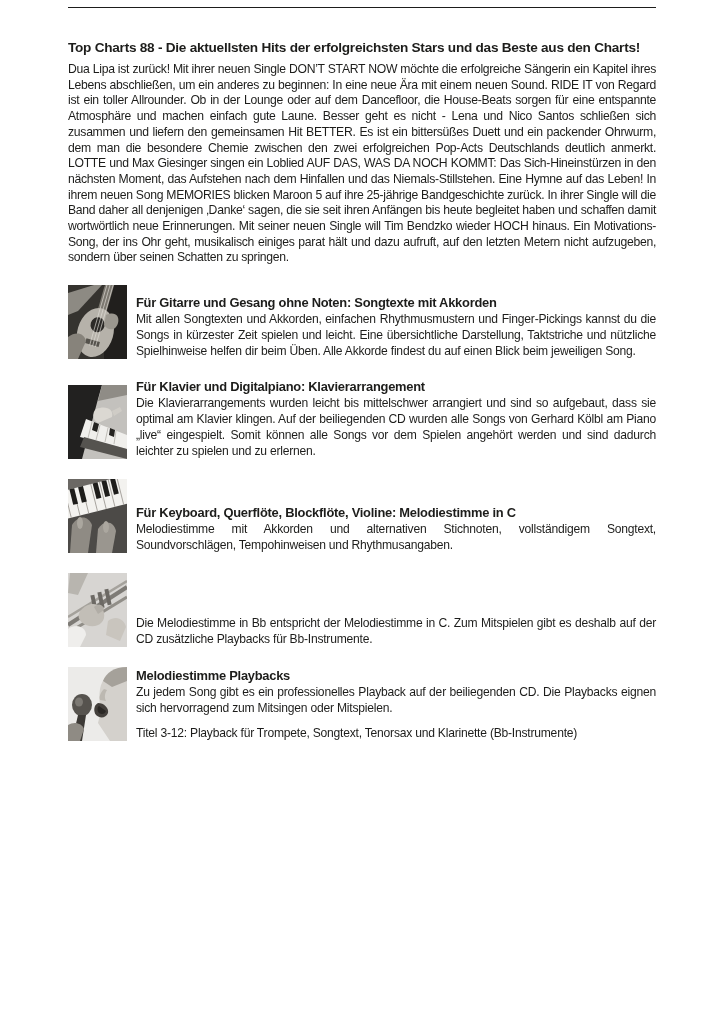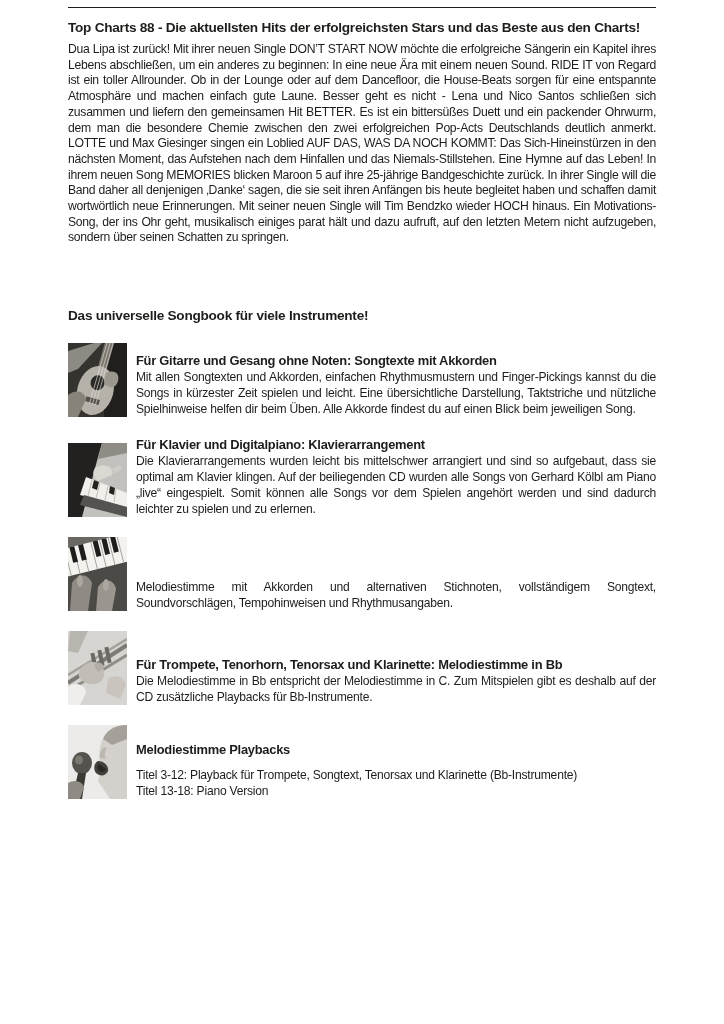--- a/index.html
+++ b/index.html
@@ -15,21 +15,21 @@
   .content { position:absolute; left:68px; top:0; width:588px; }
 
   .doc-title {
     margin-top:44px;
     font-size:30px; line-height:31px;
     font-weight:bold; letter-spacing:-0.6px;
   }
   .title-rule { border:none; border-top:1.5px solid #1d1d1b; margin-top:7px; }
 
   .intro-heading {
-    margin-top:12px;
+    margin-top:32px;
     font-size:13.6px; line-height:16px;
     font-weight:bold; letter-spacing:-0.25px;
   }
   .intro-paragraph {
     margin-top:6px;
     font-size:12.2px; line-height:15.7px;
     letter-spacing:-0.28px;
     text-align:justify;
   }
 
@@ -54,21 +54,20 @@
 <body>
 
 <div class="page">
   <div class="content">
 
     <hr class="title-rule">
 
     <h2 class="intro-heading">Top Charts 88 - Die aktuellsten Hits der erfolgreichsten Stars und das Beste aus den Charts!</h2>
     <p class="intro-paragraph"><span>Dua Lipa ist zurück! Mit ihrer neuen Single </span><span class="b">DON’T START NOW</span><span> möchte die erfolgreiche Sängerin ein Kapitel ihres Lebens abschließen, um ein anderes zu beginnen: In eine neue Ära mit einem neuen Sound. </span><span class="b">RIDE IT</span><span> von Regard ist ein toller Allrounder. Ob in der Lounge oder auf dem Dancefloor, die House-Beats sorgen für eine entspannte Atmosphäre und machen einfach gute Laune. Besser geht es nicht - Lena und Nico Santos schließen sich zusammen und liefern den gemeinsamen Hit </span><span class="b">BETTER</span><span>. Es ist ein bittersüßes Duett und ein packender Ohrwurm, dem man die besondere Chemie zwischen den zwei erfolgreichen Pop-Acts Deutschlands deutlich anmerkt. LOTTE und Max Giesinger singen ein Loblied </span><span class="b">AUF DAS, WAS DA NOCH KOMMT</span><span>: Das Sich-Hineinstürzen in den nächsten Moment, das Aufstehen nach dem Hinfallen und das Niemals-Stillstehen. Eine Hymne auf das Leben! In ihrem neuen Song </span><span class="b">MEMORIES</span><span> blicken Maroon 5 auf ihre 25-jährige Bandgeschichte zurück. In ihrer Single will die Band daher all denjenigen ‚Danke‘ sagen, die sie seit ihren Anfängen bis heute begleitet haben und schaffen damit wortwörtlich neue Erinnerungen. Mit seiner neuen Single will Tim Bendzko wieder </span><span class="b">HOCH</span><span> hinaus. Ein Motivations-Song, der ins Ohr geht, musikalisch einiges parat hält und dazu aufruft, auf den letzten Metern nicht aufzugeben, sondern über seinen Schatten zu springen.</span></p>
 
-    <h2 class="songbook-heading">Das universelle Songbook für viele Instrumente!</h2>
 
     <div class="section">
       <div class="photo">
         <svg viewBox="0 0 59 74">
           <rect width="59" height="74" fill="#35332f"></rect>
           <rect x="36" width="23" height="74" fill="#211f1d"></rect>
           <path d="M0,8 L26,0 L34,0 L10,26 L0,30 Z" fill="#8d8a83"></path>
           <g transform="rotate(16 30 42)">
             <rect x="25" y="-10" width="9" height="40" fill="#7b776f"></rect>
             <ellipse cx="29" cy="48" rx="18" ry="25" fill="#b6b2aa"></ellipse>
@@ -132,20 +131,21 @@
             <rect x="38" y="4" width="5" height="16" fill="#1e1d1b"></rect>
             <rect x="47" y="4" width="5" height="16" fill="#1e1d1b"></rect>
           </g>
           <path d="M4,46 C10,36 20,36 24,46 L20,74 L2,74 Z" fill="#8f8b84"></path>
           <path d="M30,50 C36,40 46,42 48,52 L44,74 L28,74 Z" fill="#9a968f"></path>
           <ellipse cx="12" cy="44" rx="3" ry="6" fill="#aba79f"></ellipse>
           <ellipse cx="38" cy="48" rx="3" ry="6" fill="#aba79f"></ellipse>
         </svg>
       </div>
       <div class="section-text">
+        <div class="section-heading">Für Keyboard, Querflöte, Blockflöte, Violine: Melodiestimme in C</div>
         <div class="section-body"><span>Melodiestimme mit Akkorden und alternativen Stichnoten, vollständigem Songtext, Soundvorschlägen, Tempohinweisen und Rhythmusangaben.</span></div>
       </div>
     </div>
 
     <div class="section">
       <div class="photo">
         <svg viewBox="0 0 59 74">
           <rect width="59" height="74" fill="#d7d5d2"></rect>
           <path d="M2,0 L20,0 L10,22 L0,20 Z" fill="#b8b5af"></path>
           <line x1="0" y1="52" x2="59" y2="14" stroke="#7e7b76" stroke-width="4"></line>
@@ -154,21 +154,20 @@
           <rect x="24" y="22" width="4" height="16" fill="#6c6964" transform="rotate(-12 26 30)"></rect>
           <rect x="31" y="19" width="4" height="16" fill="#6c6964" transform="rotate(-12 33 27)"></rect>
           <rect x="38" y="16" width="4" height="16" fill="#6c6964" transform="rotate(-12 40 24)"></rect>
           <path d="M14,36 C22,28 34,30 36,40 C38,50 28,56 18,52 C10,48 8,42 14,36 Z" fill="#c2beb7"></path>
           <path d="M26,34 C30,30 36,32 36,37 L30,41 Z" fill="#b1ada6"></path>
           <path d="M0,56 C8,50 18,54 18,62 L12,74 L0,74 Z" fill="#efeeec"></path>
           <path d="M40,48 C48,42 56,46 58,54 L52,68 L38,62 Z" fill="#c9c5be"></path>
         </svg>
       </div>
       <div class="section-text">
-        <div class="section-heading">Für Trompete, Tenorhorn, Tenorsax und Klarinette: Melodiestimme in Bb</div>
         <div class="section-body"><span>Die Melodiestimme in Bb entspricht der Melodiestimme in C. Zum Mitspielen gibt es deshalb auf der CD zusätzliche Playbacks für Bb-Instrumente.</span></div>
       </div>
     </div>
 
     <div class="section">
       <div class="photo">
         <svg viewBox="0 0 59 74">
           <rect width="59" height="74" fill="#ecebe9"></rect>
           <path d="M59,4 C44,2 34,10 32,22 C30,34 34,44 30,56 L42,74 L59,74 Z" fill="#d4d1cc"></path>
           <path d="M59,0 C46,0 38,6 35,14 L44,20 L59,14 Z" fill="#a5a19a"></path>
@@ -176,21 +175,21 @@
           <path d="M30,36 C26,38 25,44 28,48 C32,52 38,51 40,46 C41,41 36,36 30,36 Z" fill="#433f3b"></path>
           <path d="M31,39 C29,40 29,44 31,46 C34,48 37,47 38,44 Z" fill="#2a2724"></path>
           <ellipse cx="14" cy="38" rx="10" ry="11" fill="#56534e"></ellipse>
           <ellipse cx="11" cy="35" rx="4" ry="4.5" fill="#7c7973"></ellipse>
           <path d="M10,48 L18,48 L14,74 L4,74 Z" fill="#3c3935"></path>
           <path d="M0,58 C6,54 14,56 16,62 L12,74 L0,74 Z" fill="#8f8b84"></path>
         </svg>
       </div>
       <div class="section-text">
         <div class="section-heading">Melodiestimme Playbacks</div>
+        <div class="section-body"><span>Zu jedem Song gibt es ein professionelles Playback auf der beiliegenden CD. Die Playbacks eignen sich hervorragend zum Mitsingen oder Mitspielen.</span></div>
         <div class="titel-list">
           <div><span class="b">Titel 3-12:</span><span> Playback für Trompete, Songtext, Tenorsax und Klarinette (Bb-Instrumente)</span></div>
-          <div><span class="b">Titel 13-18:</span><span> Piano Version</span></div>
         </div>
       </div>
     </div>
 
   </div>
 </div>
 
 </body></html>

